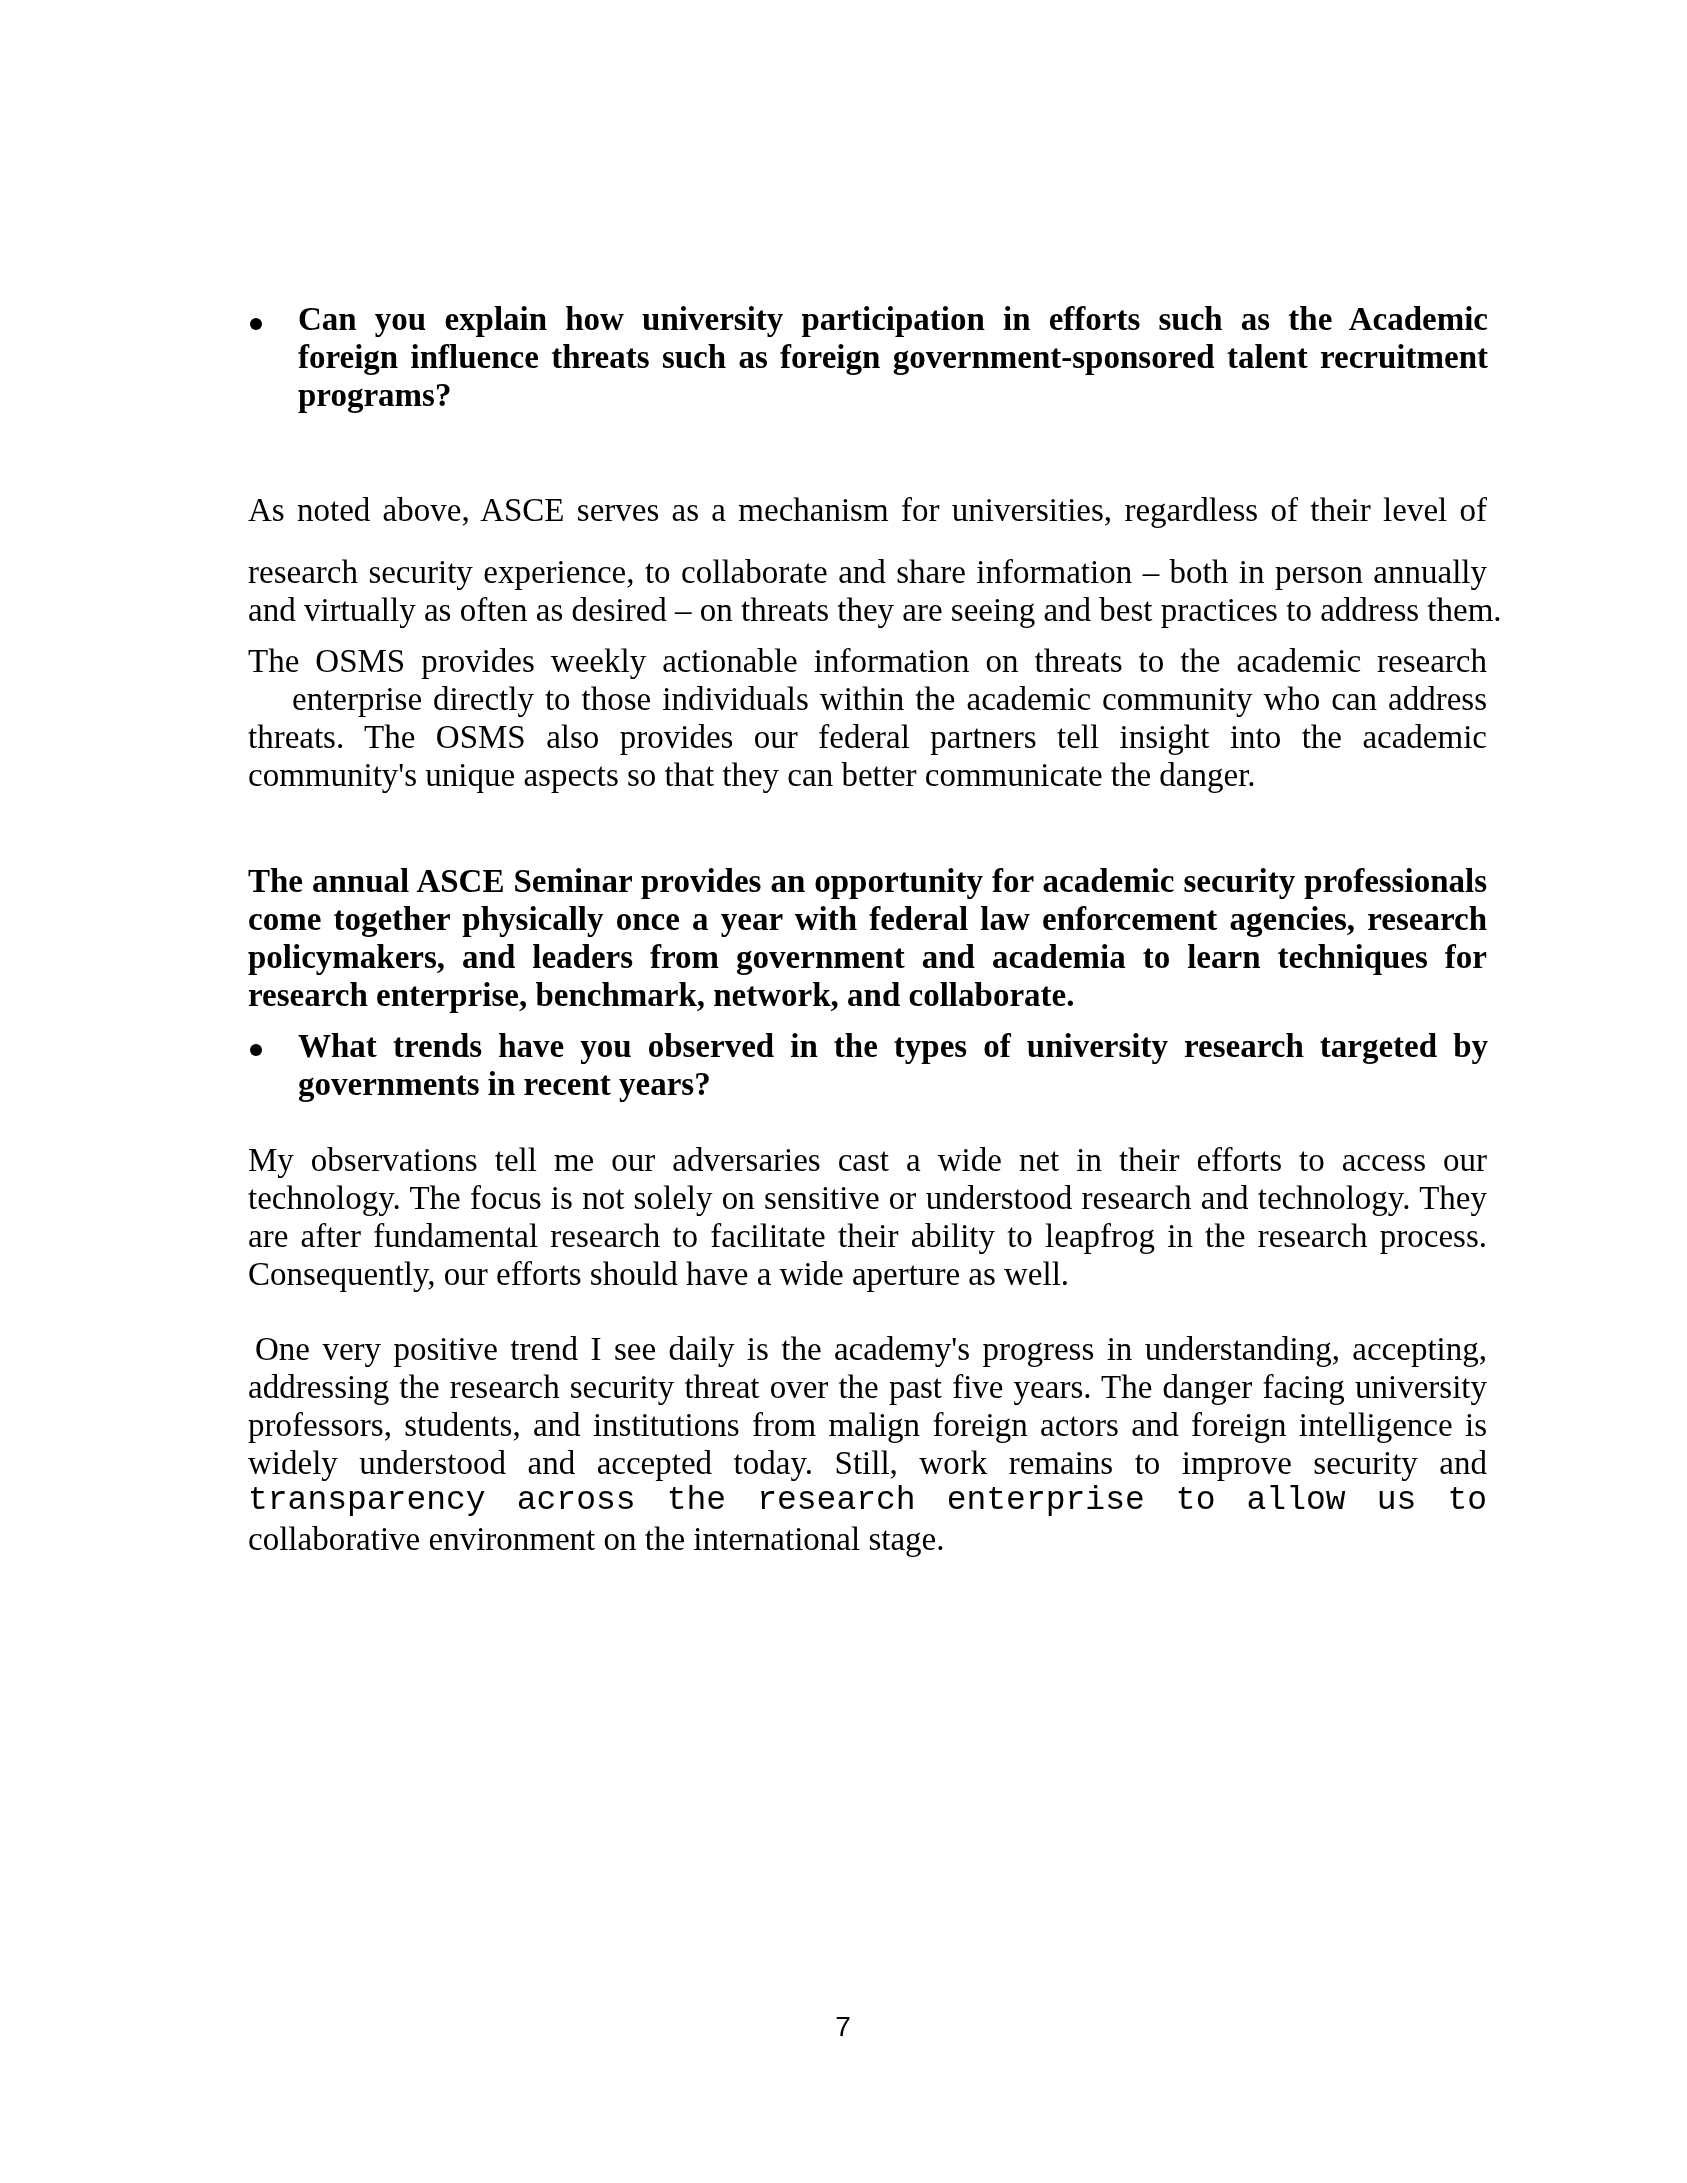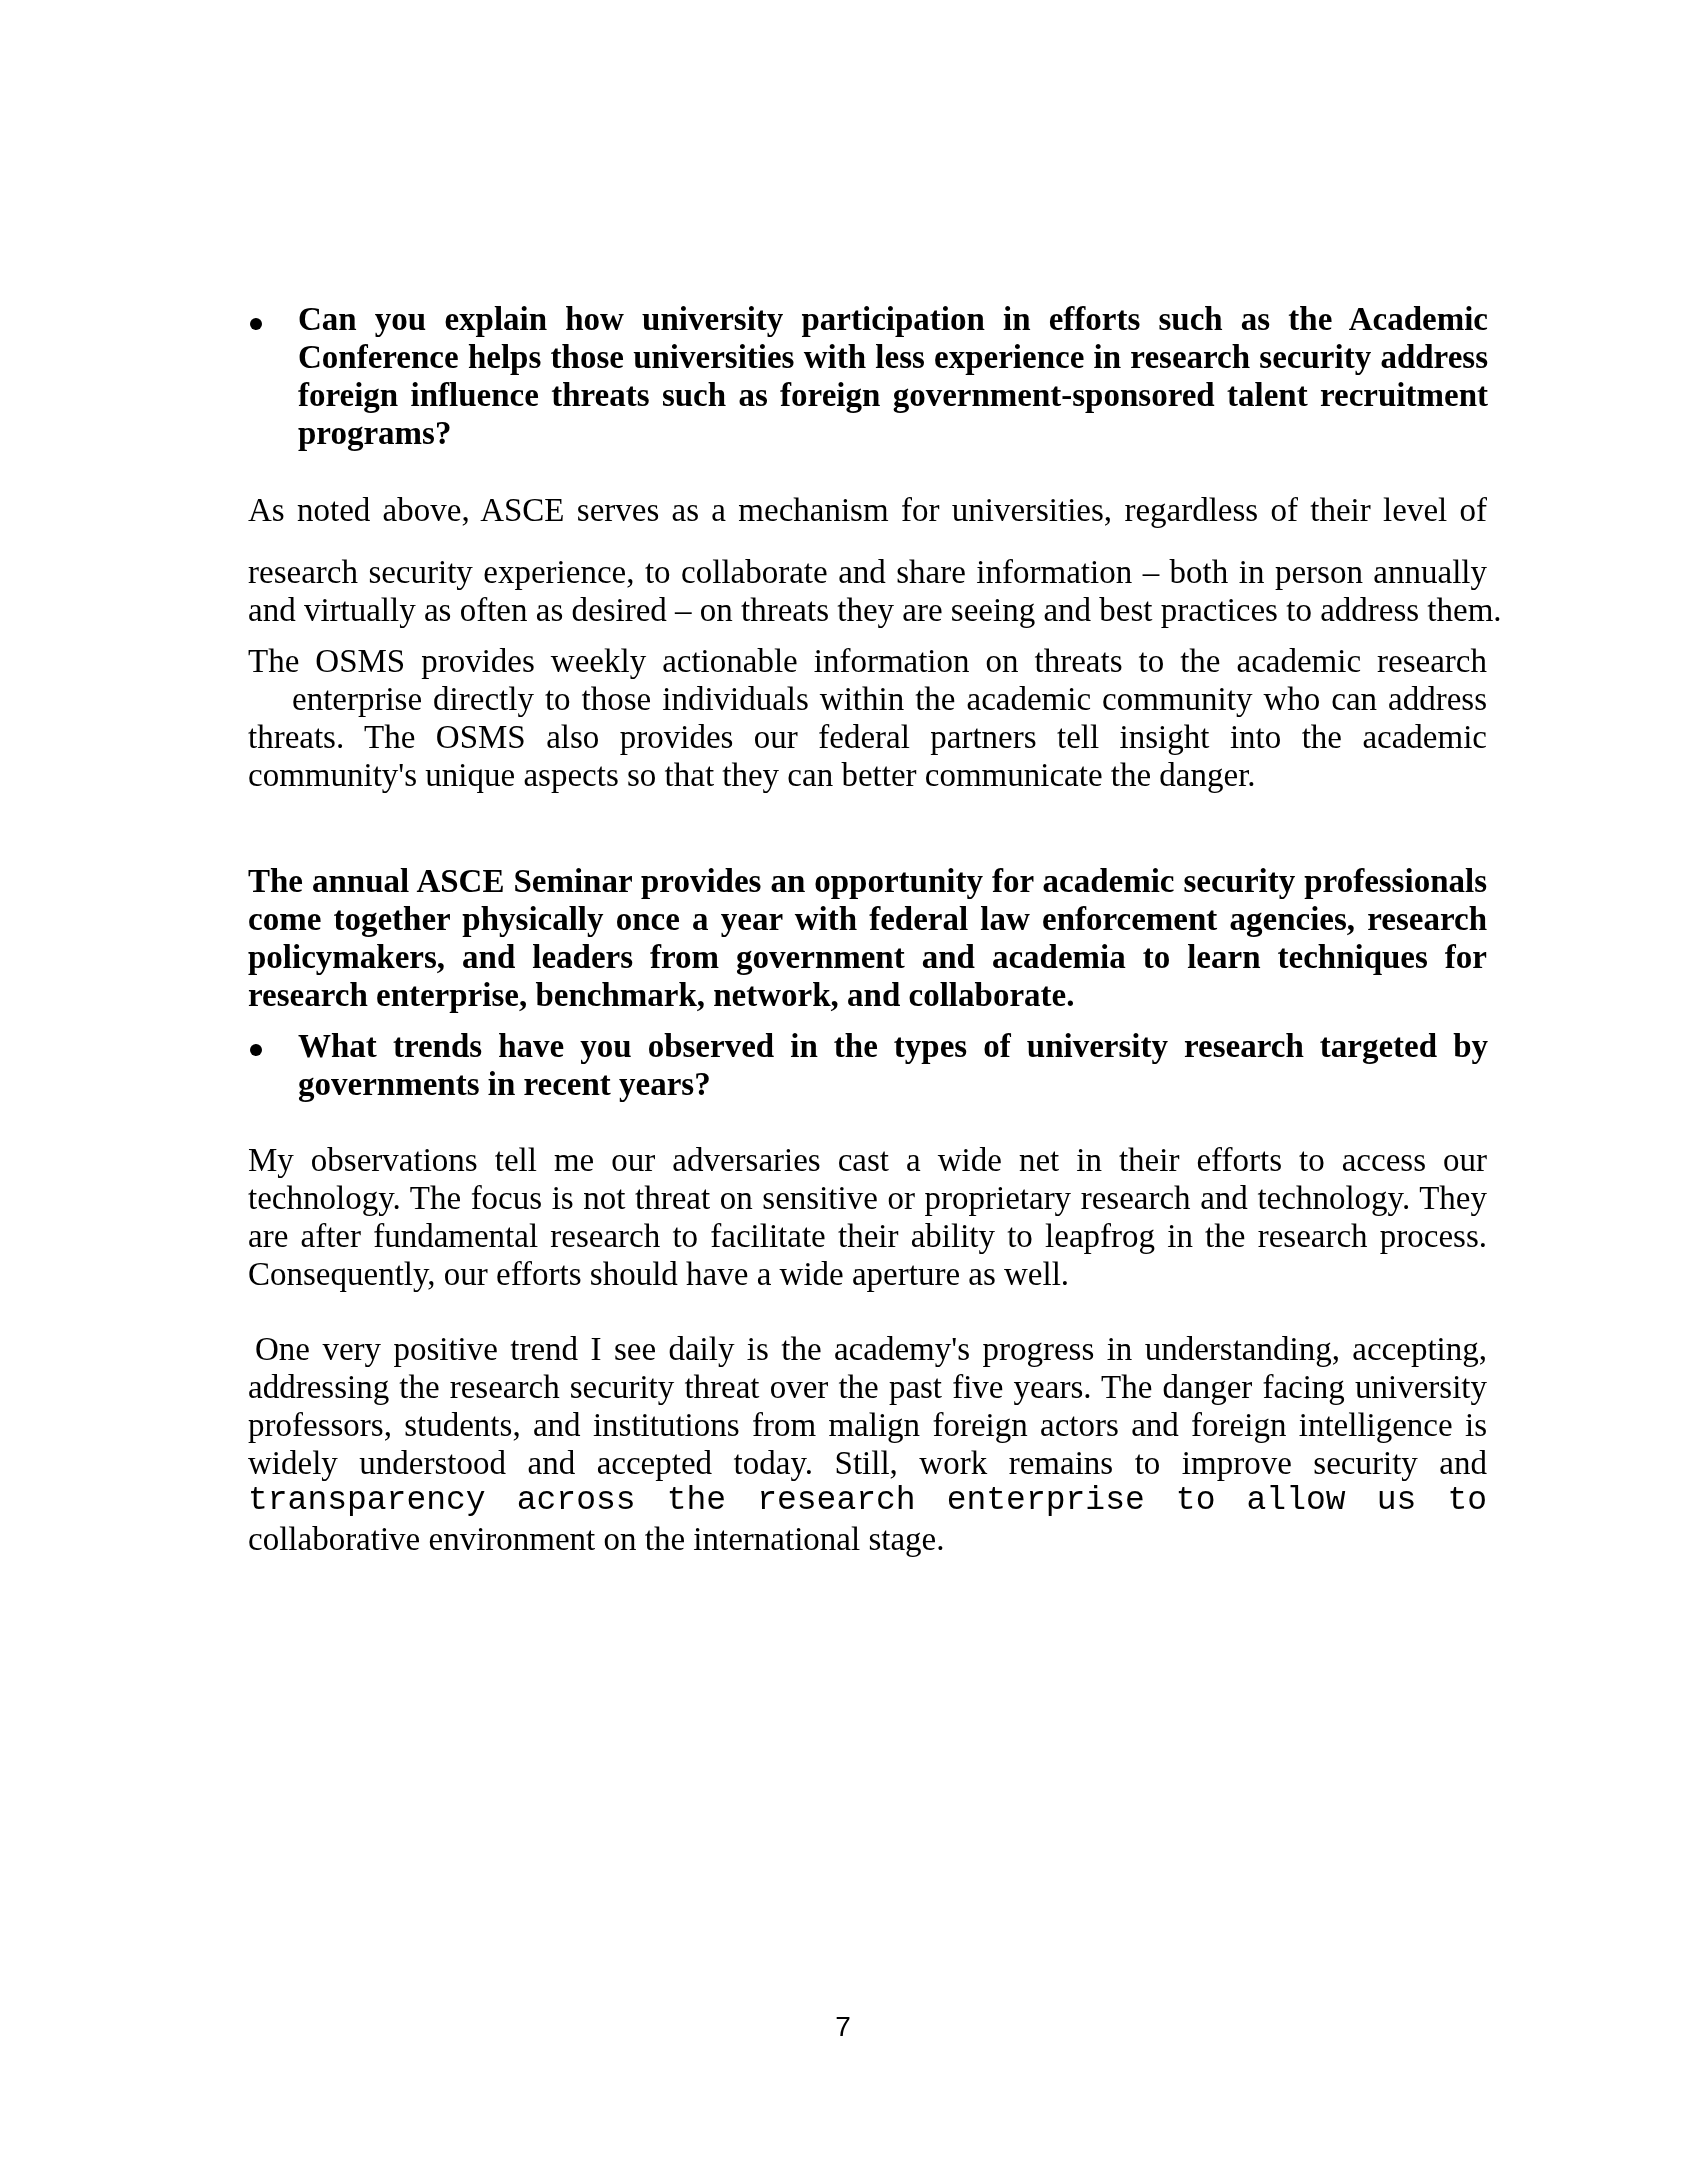--- a/index.html
+++ b/index.html
@@ -67,21 +67,20 @@
     }
   </style>
 </head>
 <body>
 
 <div class="page">
 
   <span class="bullet" style="left:250px; top:318px;"></span>
   <div class="block question" style="top:300px;">
     <span class="line" style="white-space: normal; overflow: hidden;">Can you explain how university participation in efforts such as the Academic Security</span>
-    <span class="line" style="white-space: normal; overflow: hidden;">Conference helps those universities with less experience in research security address</span>
     <span class="line" style="white-space: normal; overflow: hidden;">foreign influence threats such as foreign government-sponsored talent recruitment</span>
     <span class="line last">programs?</span>
   </div>
 
   <div class="block body-para" style="top:491px;">
     <span class="line" style="white-space: normal; overflow: hidden;">As noted above, ASCE serves as a mechanism for universities, regardless of their level of</span>
     <span class="line" style="white-space: normal; overflow: hidden; margin-top: 24px;">research security experience, to collaborate and share information – both in person annually</span>
     <span class="line last">and virtually as often as desired – on threats they are seeing and best practices to address them.</span>
   </div>
 
@@ -100,21 +99,21 @@
   </div>
 
   <span class="bullet" style="left:250px; top:1044px;"></span>
   <div class="block question" style="top:1027px;">
     <span class="line" style="white-space: normal; overflow: hidden;">What trends have you observed in the types of university research targeted by foreign</span>
     <span class="line last">governments in recent years?</span>
   </div>
 
   <div class="block body-para" style="top:1141px;">
     <span class="line" style="white-space: normal; overflow: hidden;">My observations tell me our adversaries cast a wide net in their efforts to access our</span>
-    <span class="line" style="white-space: normal; overflow: hidden;">technology.  The focus is not threat on sensitive or proprietary research and technology.  They</span>
+    <span class="line" style="white-space: normal; overflow: hidden;">technology.  The focus is not solely on sensitive or understood research and technology.  They</span>
     <span class="line" style="white-space: normal; overflow: hidden;">are after fundamental research to facilitate their ability to leapfrog in the research process.</span>
     <span class="line last">Consequently, our efforts should have a wide aperture as well.</span>
   </div>
 
   <div class="block body-para" style="top:1330px;">
     <span class="line" style="white-space: normal; overflow: hidden; margin-left: 7px;">One very positive trend I see daily is the academy's progress in understanding, accepting, and</span>
     <span class="line" style="white-space: normal; overflow: hidden;">addressing the research security threat over the past five years. The danger facing university</span>
     <span class="line" style="white-space: normal; overflow: hidden;">professors, students, and institutions from malign foreign actors and foreign intelligence is</span>
     <span class="line" style="white-space: normal; overflow: hidden;">widely understood and accepted today. Still, work remains to improve security and</span>
     <span class="line" style="white-space: normal; overflow: hidden; font-family: Liberation Mono, monospace;">transparency across the research enterprise to allow us to continue operating in an open and</span>

